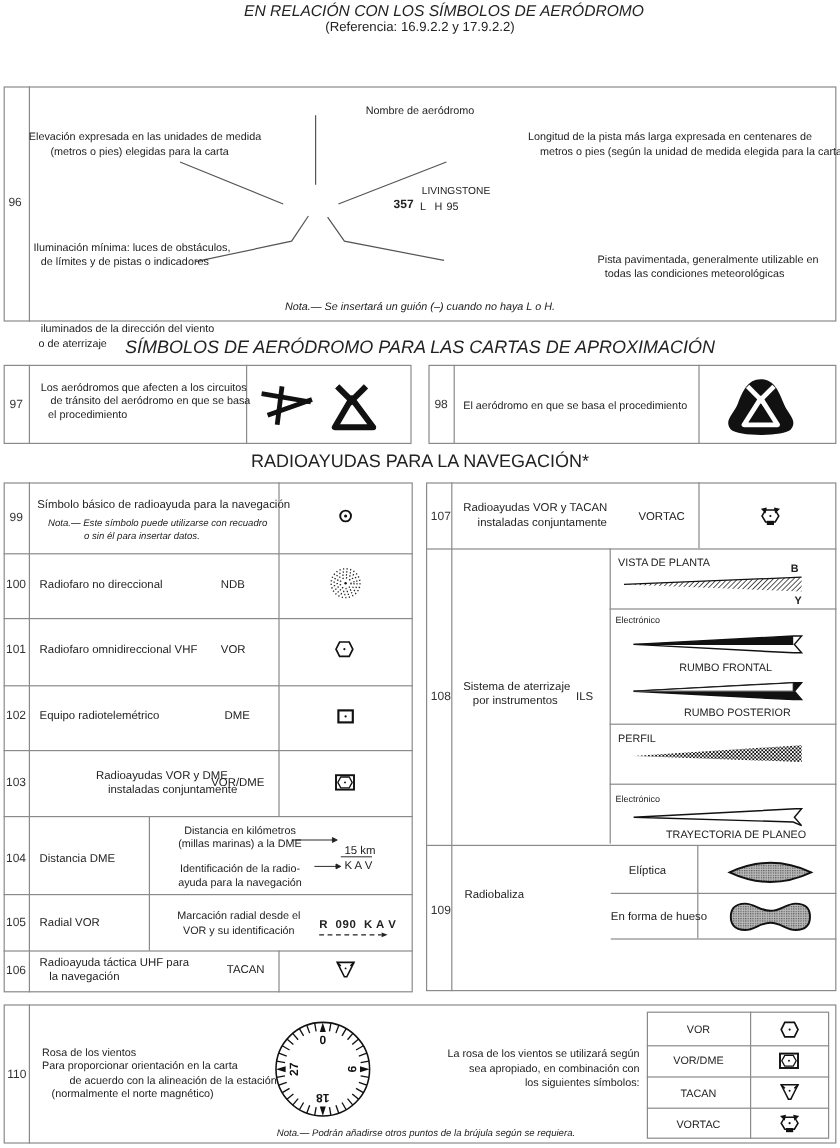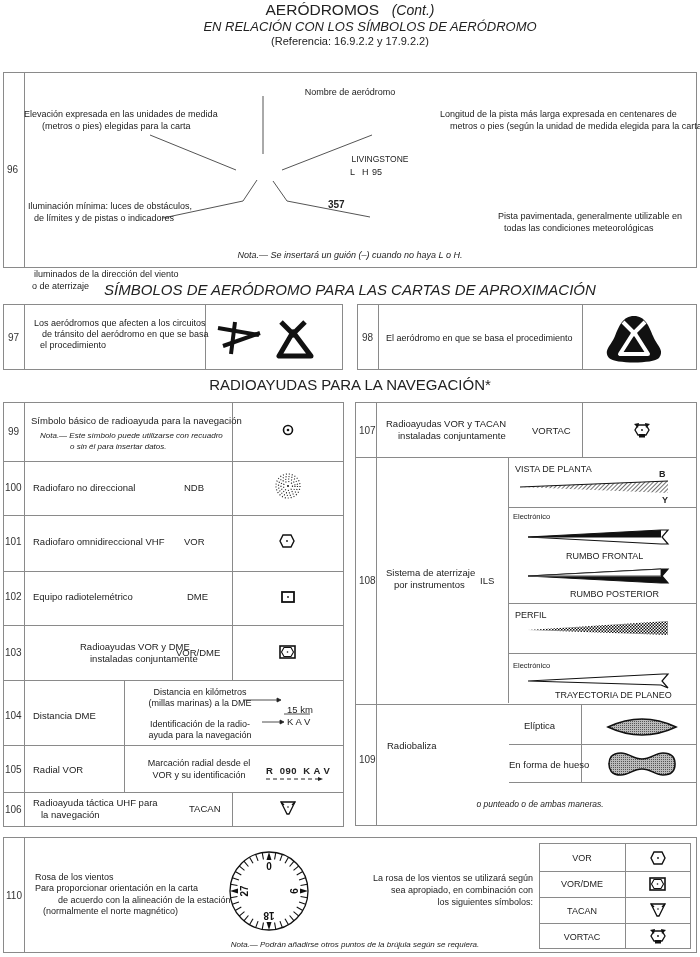--- a/index.html
+++ b/index.html
@@ -19,24 +19,20 @@
   .hsec { font-size: 15px; }
   svg { position: absolute; overflow: visible; }
 </style>
 </head>
 <body>
 
 
 
 
 <div class="abs c" style="left:0;top:1px;width:700px;">
-  <div style="line-height:18px;">
-    <span class="h1">AERÓDROMOS</span>
-    <span class="h2" style="margin-left:8px;font-size:14px;">(Cont.)</span>
-  </div>
   <div class="h2" style="line-height:15px;margin-left:40px;">EN RELACIÓN CON LOS SÍMBOLOS DE AERÓDROMO</div>
   <div style="font-size:11px;line-height:14px;">(Referencia: 16.9.2.2 y 17.9.2.2)</div>
 </div>
 
 
 <div class="box" style="left:3px;top:72px;width:694px;height:196px;"></div>
 <div class="vl" style="left:24px;top:72px;height:196px;"></div>
 <div class="num" style="left:7px;top:164px;text-align:center;">96</div>
 
 <svg style="left:0;top:0;" width="700" height="270">
@@ -63,21 +59,21 @@
   <div style="padding-left:6px;">de límites y de pistas o indicadores</div>
   <div style="padding-left:6px;margin-top:44px;">iluminados de la dirección del viento</div>
   <div style="padding-left:4px;">o de aterrizaje</div>
 </div>
 <div class="t" style="left:498px;top:210px;font-size:9px;">
   <div>Pista pavimentada, generalmente utilizable en</div>
   <div style="padding-left:6px;">todas las condiciones  meteorológicas</div>
 </div>
 
 <div class="t c" style="left:325px;top:153px;width:110px;font-size:8.5px;">LIVINGSTONE</div>
-<div class="t" style="left:328px;top:165px;font-weight:bold;font-size:10px;margin-top:34px;">357</div>
+<div class="t" style="left:328px;top:165px;font-weight:bold;font-size:10px;">357</div>
 <div class="t" style="left:350px;top:166px;font-size:9px;">L</div>
 <div class="t" style="left:362px;top:166px;font-size:9px;">H</div>
 <div class="t" style="left:372px;top:166px;font-size:9px;">95</div>
 
 <div class="t ti c" style="left:190px;top:249px;width:320px;font-size:9px;">Nota.— Se insertará un guión (–) cuando no haya L o H.</div>
 
 
 <div class="abs c hsec ti" style="left:0;top:281px;width:700px;">SÍMBOLOS DE AERÓDROMO PARA LAS CARTAS DE APROXIMACIÓN</div>
 
 
@@ -338,21 +334,20 @@
       <rect width="2" height="2" fill="#bbb"></rect>
       <rect width="1" height="1" fill="#555"></rect>
     </pattern>
   </defs>
   <path d="M2 12 Q36 -4 70 12 Q36 28 2 12 Z" fill="url(#dots)" stroke="#111" stroke-width="1.6"></path>
 </svg>
 <svg style="left:607px;top:751px;" width="70" height="26">
   <path d="M14 2 C22 2 26 8 35 8 C44 8 48 2 56 2 C66 2 68 8 68 13 C68 18 66 24 56 24 C48 24 44 18 35 18 C26 18 22 24 14 24 C4 24 2 18 2 13 C2 8 4 2 14 2 Z" fill="url(#dots)" stroke="#111" stroke-width="1.6"></path>
 </svg>
 <div class="t ti c" style="left:400px;top:798px;width:280px;font-size:8.5px;">
-  <div>o punteado o de ambas maneras.</div>
 </div>
 
 
 <div class="box" style="left:3px;top:837px;width:694px;height:116px;"></div>
 <div class="vl" style="left:24px;top:837px;height:116px;"></div>
 <div class="num" style="left:6px;top:890px;">110</div>
 <div class="t" style="left:35px;top:871px;font-size:9px;">Rosa de los vientos</div>
 <div class="t" style="left:35px;top:883px;font-size:9px;line-height:11.5px;">
   <div>Para proporcionar orientación en la carta</div>
   <div style="padding-left:8px;margin-left:15px;">de acuerdo con la alineación de la estación</div>

